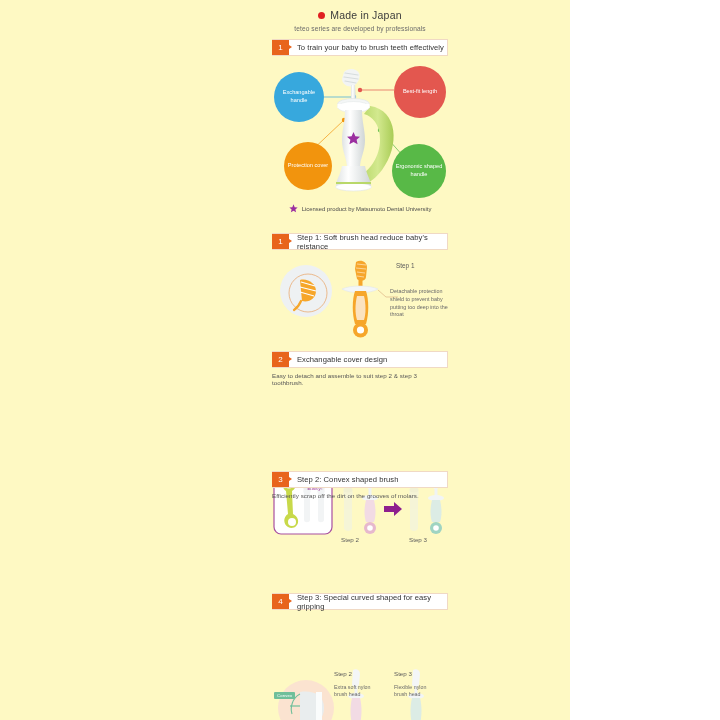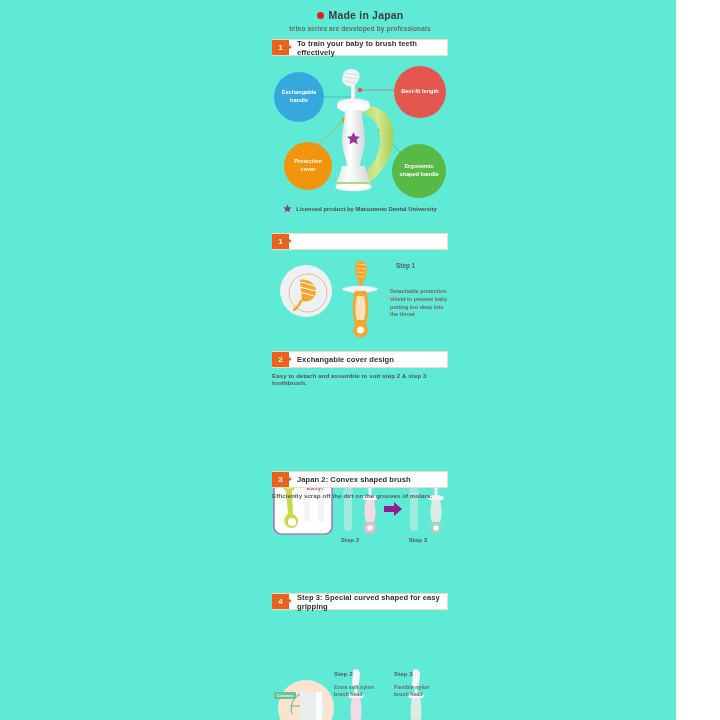--- a/index.html
+++ b/index.html
@@ -9,24 +9,23 @@
   }
   body {
     width: 720px;
     height: 720px;
     font-family: "Liberation Sans", sans-serif;
     color: #4a4a4a;
     overflow: hidden;
   }
   .page {
     position: relative;
-    width: 676px;
+    width: 570px;
     height: 720px;
-    background: #5eead4;
-    font-weight: bold;
+    background: #fef9c3;
   }
   .col {
     position: absolute;
     left: 272px;
     width: 176px;
   }
 
   
   .made-row {
     display: flex;
@@ -258,20 +257,21 @@
       <svg class="star-ic" width="9" height="9" viewBox="0 0 10 10">
         <path d="M5 0.4 L6.3 3.5 L9.6 3.8 L7.1 6 L7.9 9.3 L5 7.5 L2.1 9.3 L2.9 6 L0.4 3.8 L3.7 3.5 Z" fill="#9b2fa0"></path>
       </svg>
       <span>Licensed product by Matsumoto Dental University</span>
     </div>
   </div>
 
   <div class="col" style="top:233px;">
     <div class="sec-head">
       <div class="sec-num">1</div>
+      <div class="sec-title">Step 1: Soft brush head reduce baby's reistance</div>
     </div>
   </div>
 
   <div class="col ill" style="top:258px;height:82px;">
     <svg width="176" height="82" viewBox="0 0 176 82">
 
       <circle cx="34" cy="33" r="26" fill="#eef1f3"></circle>
       <circle cx="36" cy="35" r="19" fill="none" stroke="#e8a060" stroke-width="0.7"></circle>
       <g>
         <path d="M28 22 C36 20 44 26 44 33 C44 40 37 45 30 43 Z" fill="#f6a62a"></path>
@@ -356,21 +356,21 @@
       <span>3 parts</span><br>
       <span>Easy!</span>
     </div>
     <div class="step-cap" style="left:60px;top:66px;width:36px;">Step 2</div>
     <div class="step-cap" style="left:128px;top:66px;width:36px;">Step 3</div>
   </div>
 
   <div class="col" style="top:471px;">
     <div class="sec-head">
       <div class="sec-num">3</div>
-      <div class="sec-title">Japan 2: Convex shaped brush</div>
+      <div class="sec-title">Step 2: Convex shaped brush</div>
     </div>
     <div class="sec-sub">Efficiently scrap off the dirt on the grooves of molars.</div>
   </div>
 
   <div class="col ill" style="top:508px;height:82px;">
     <svg width="176" height="82" viewBox="0 0 176 82">
 
       <circle cx="34" cy="40" r="28" fill="#fbe3d0"></circle>
       <g>
         <path d="M28 24 C40 22 52 26 52 40 C52 54 40 58 28 56 Z" fill="#e9edee"></path>

